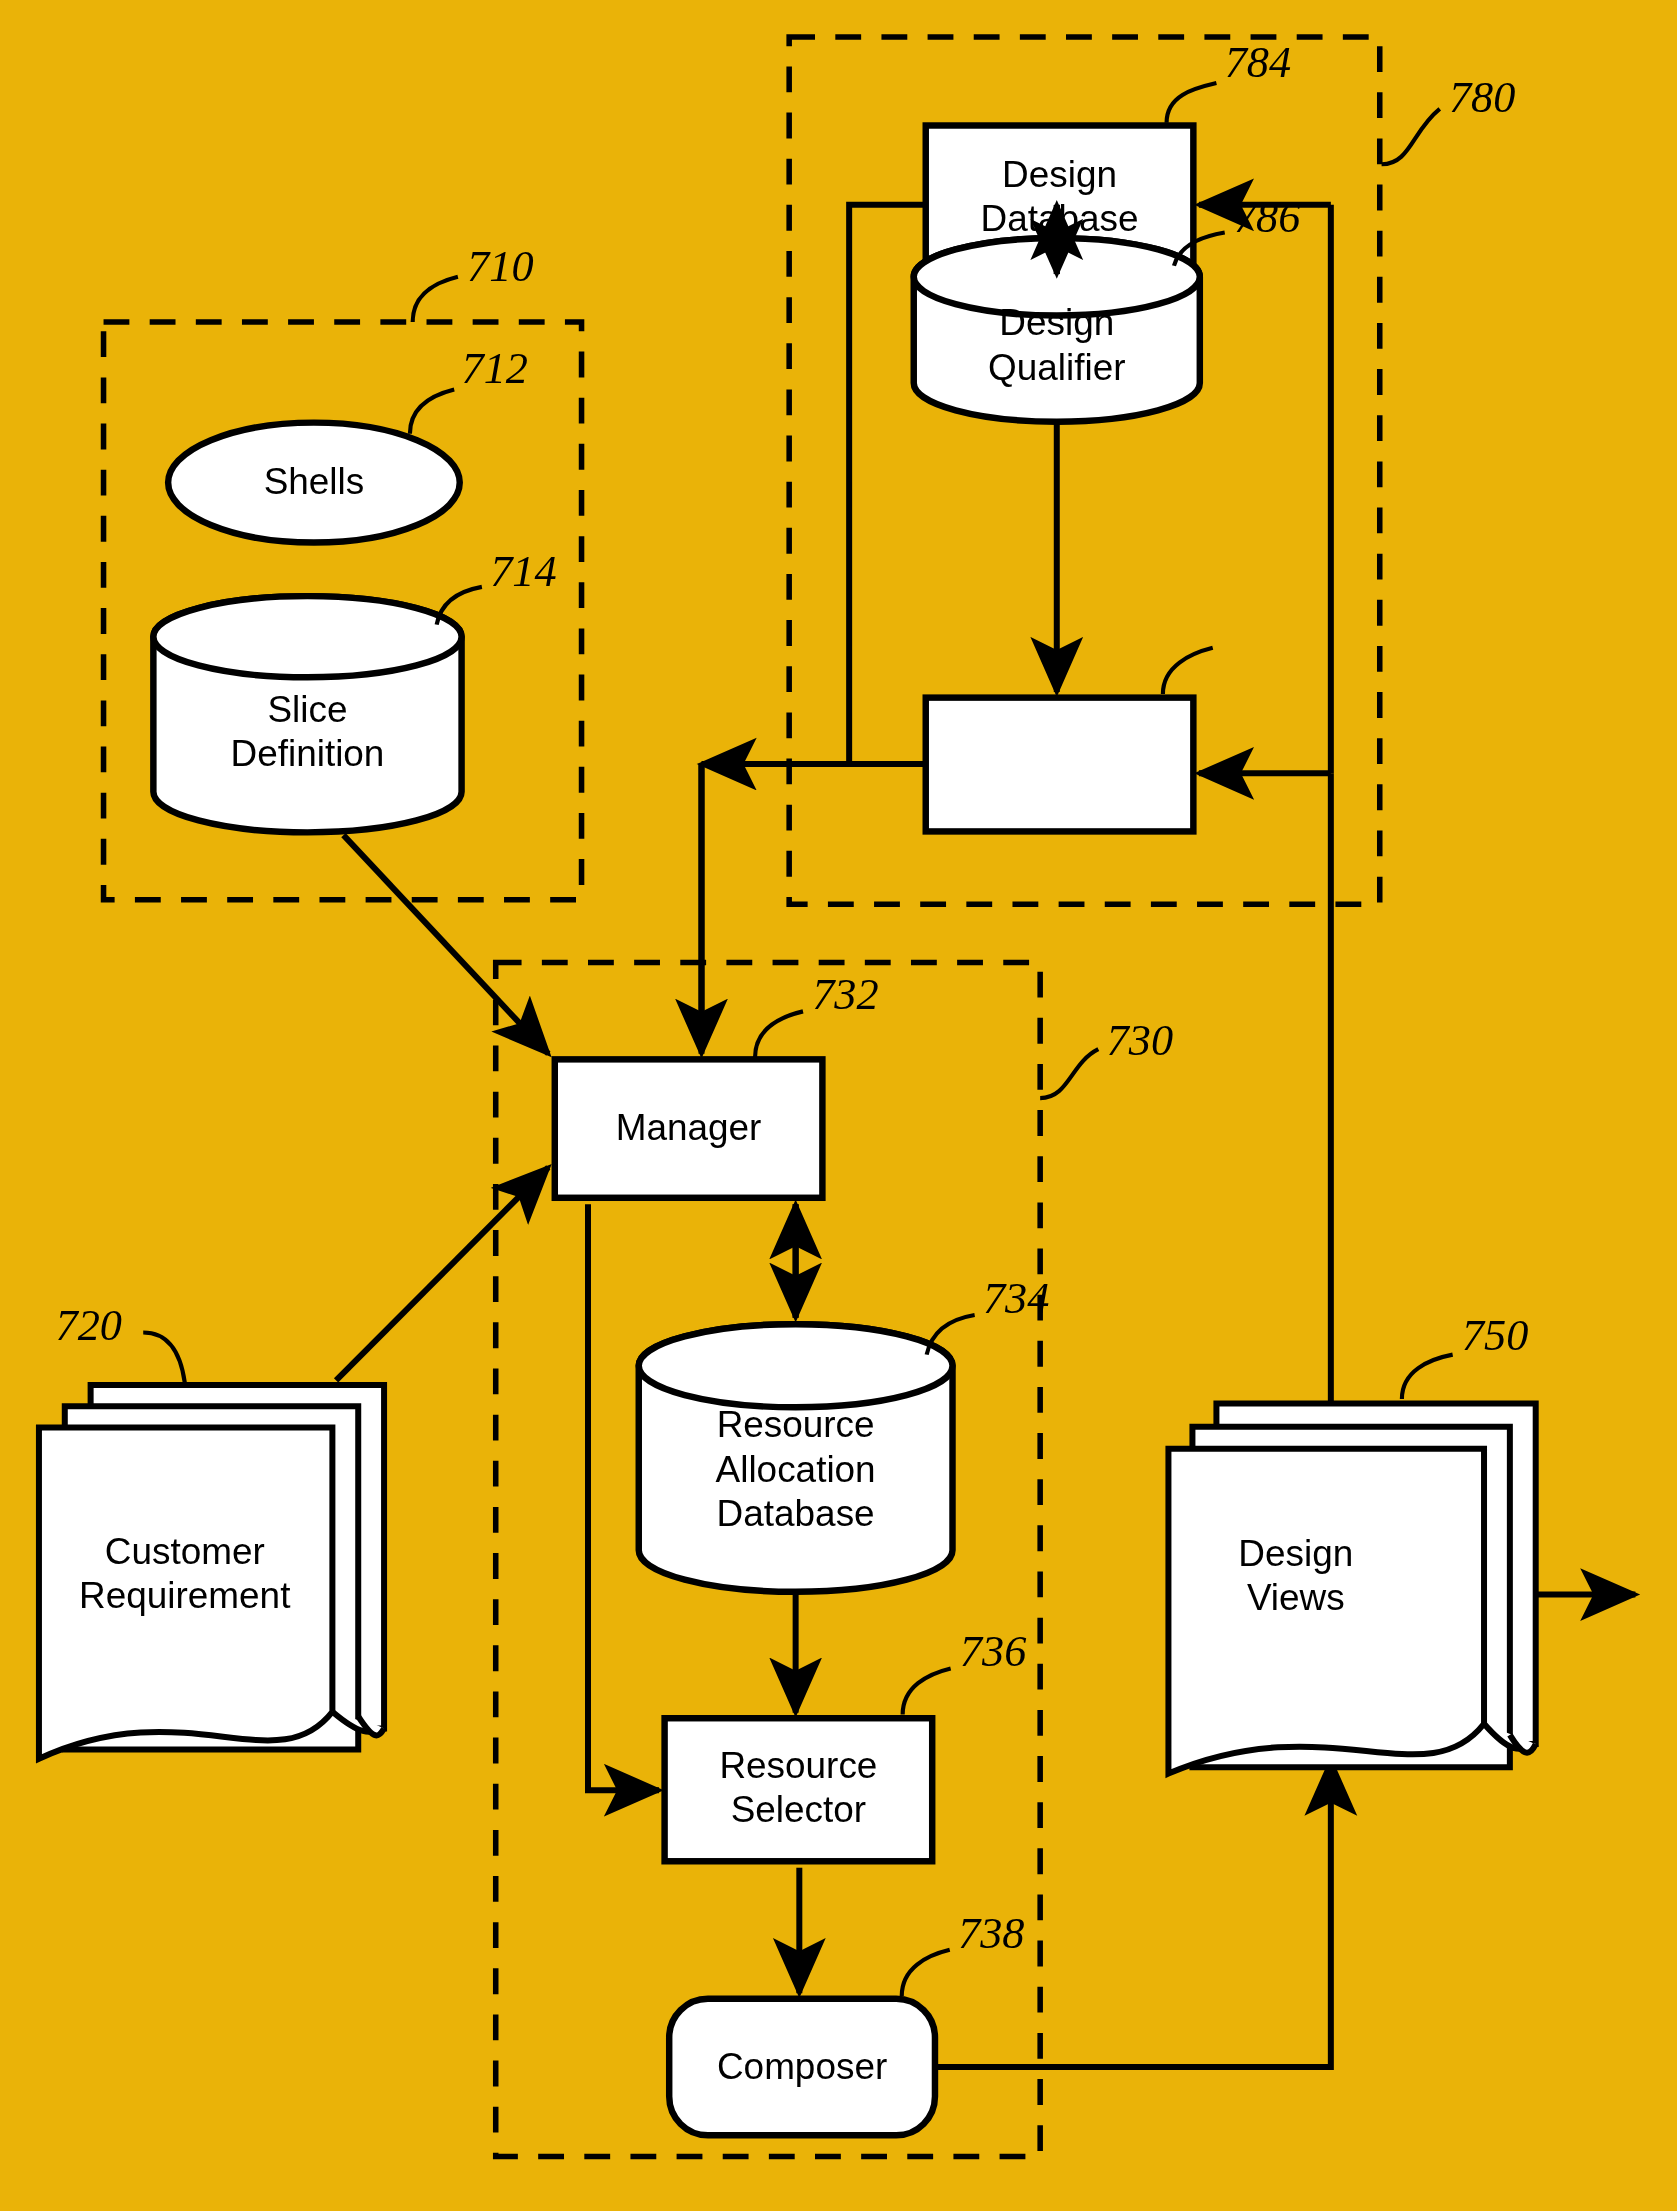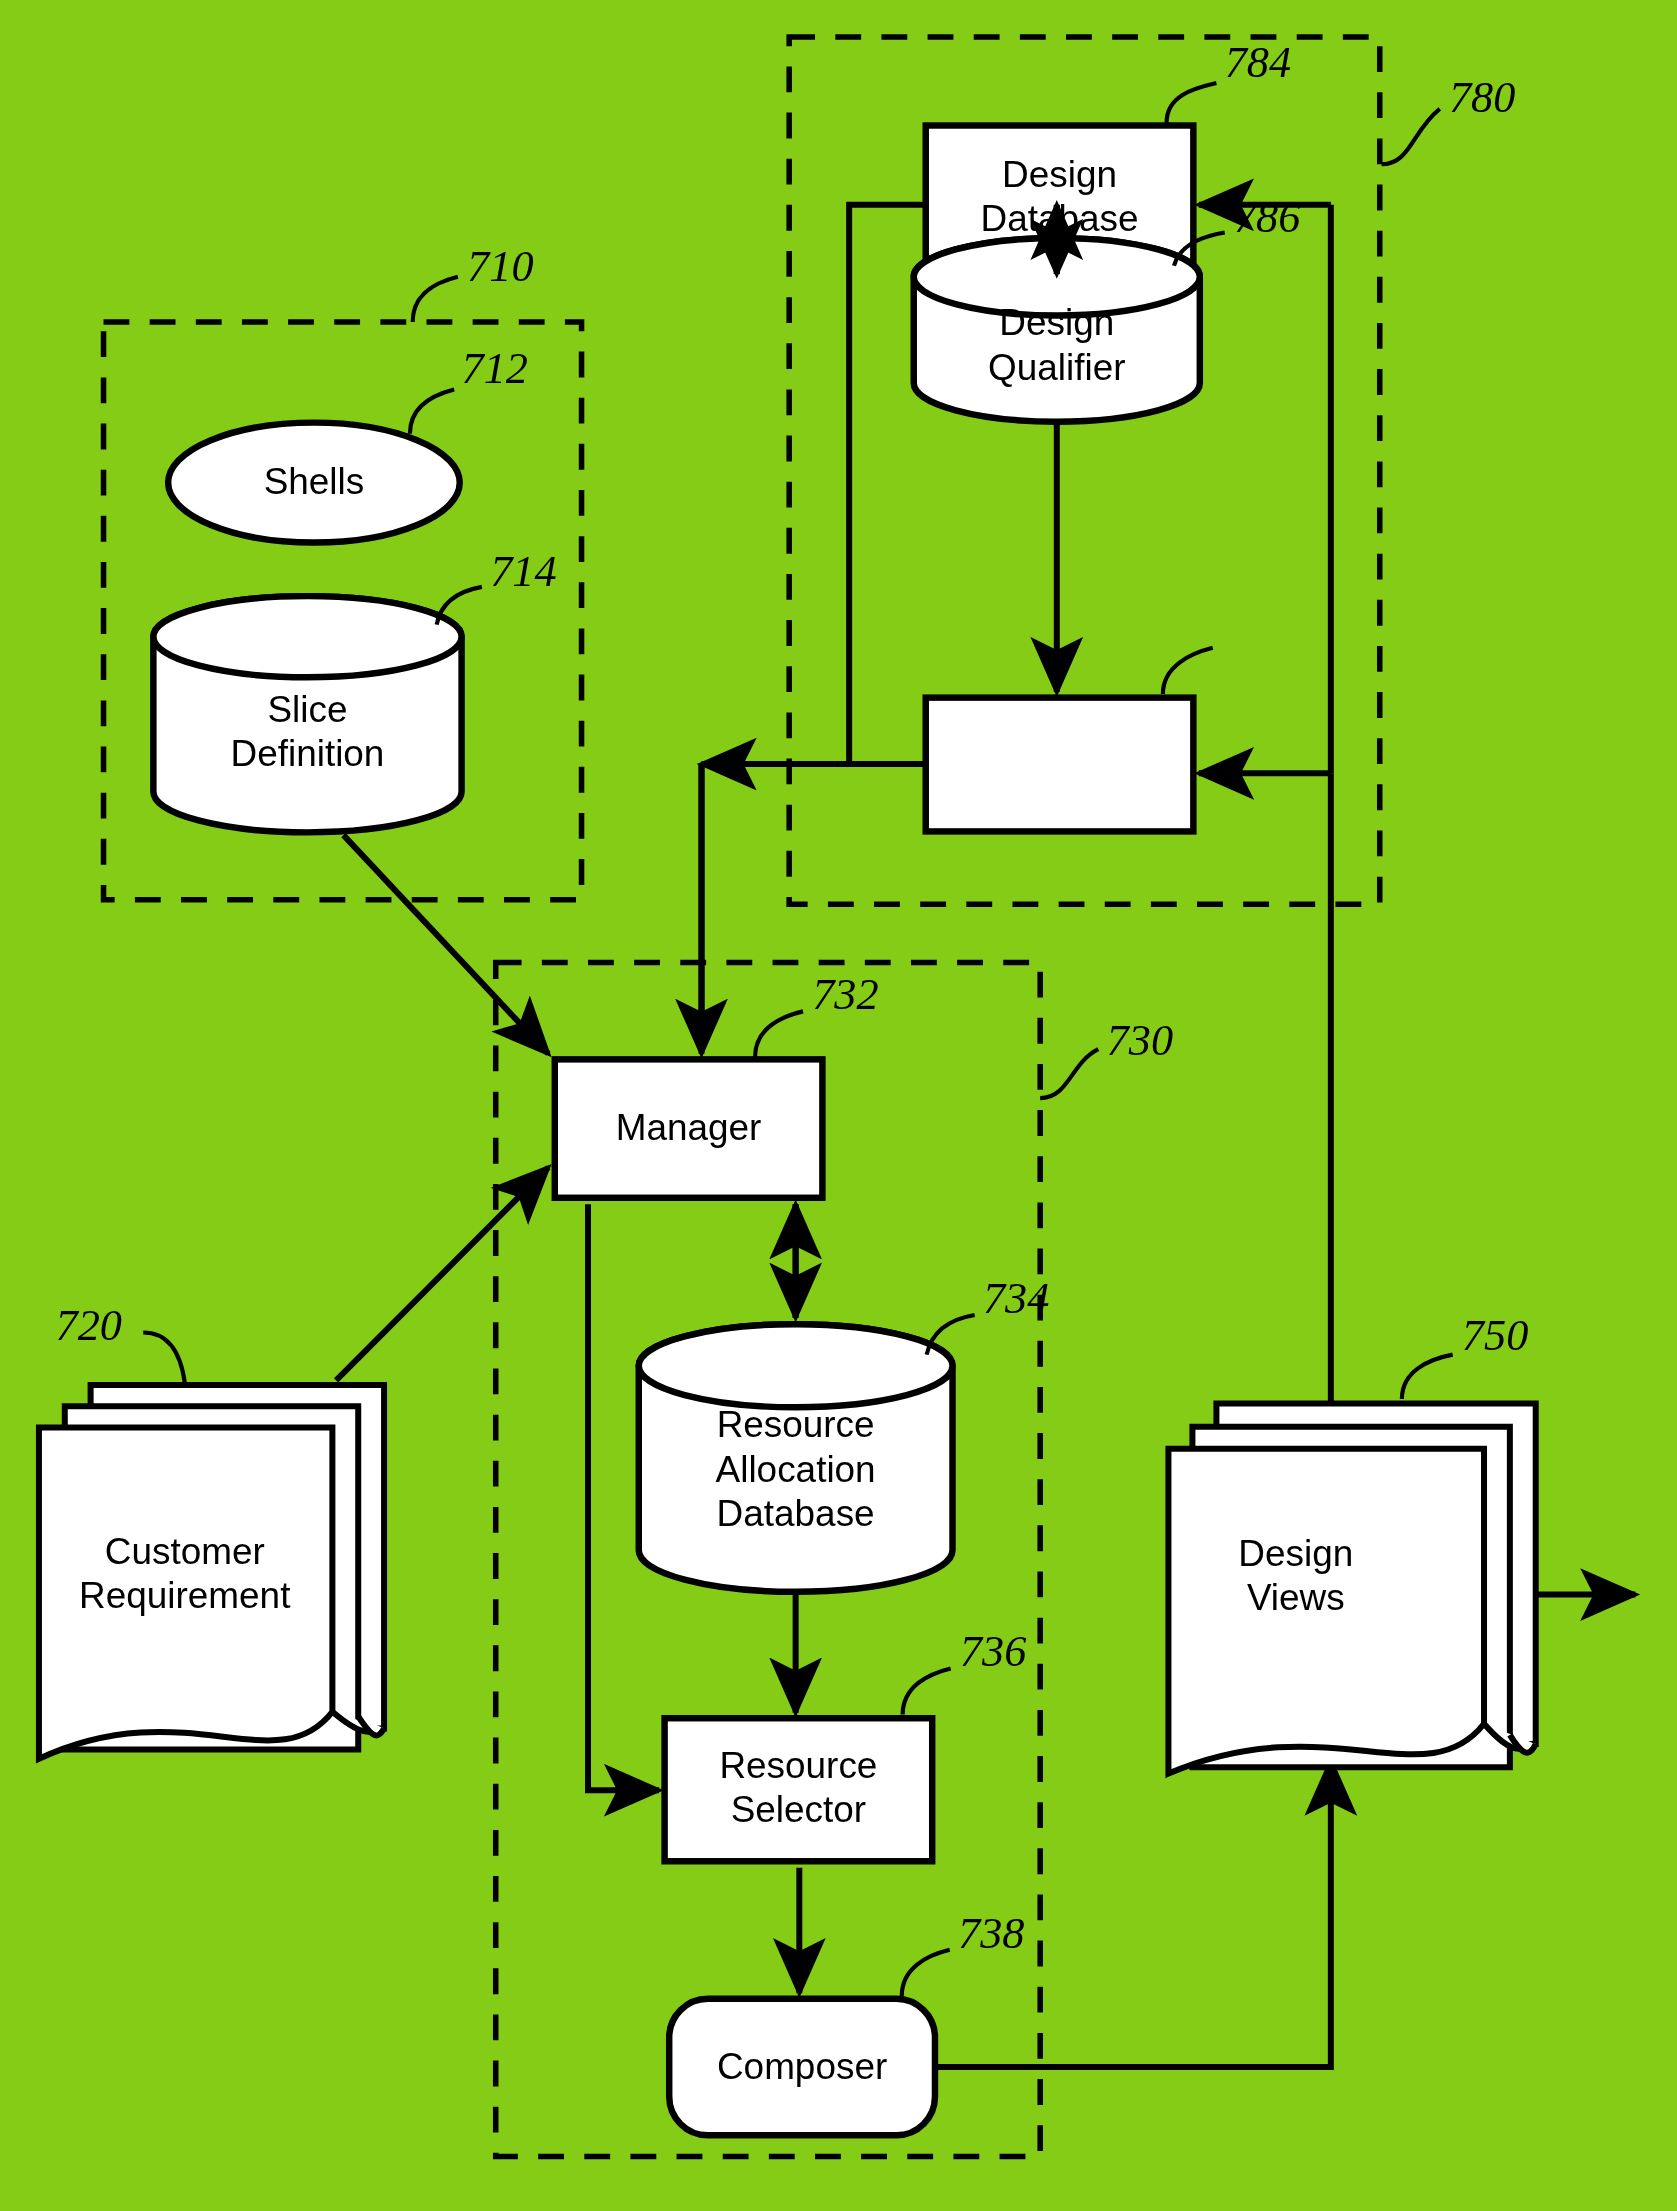--- a/index.html
+++ b/index.html
@@ -4,21 +4,21 @@
 <style>
   html, body {
     margin: 0;
     padding: 0;
     background: #ffffff;
   }
   #figure-root {
     position: relative;
     width: 1678px;
     height: 2211px;
-    background: #84cc16;
+    background: #eab308;
     font-family: "Liberation Sans", sans-serif;
     overflow: hidden;
   }
   svg#figure-svg {
     position: absolute;
     top: 0;
     left: 0;
     width: 1678px;
     height: 2211px;
   }

